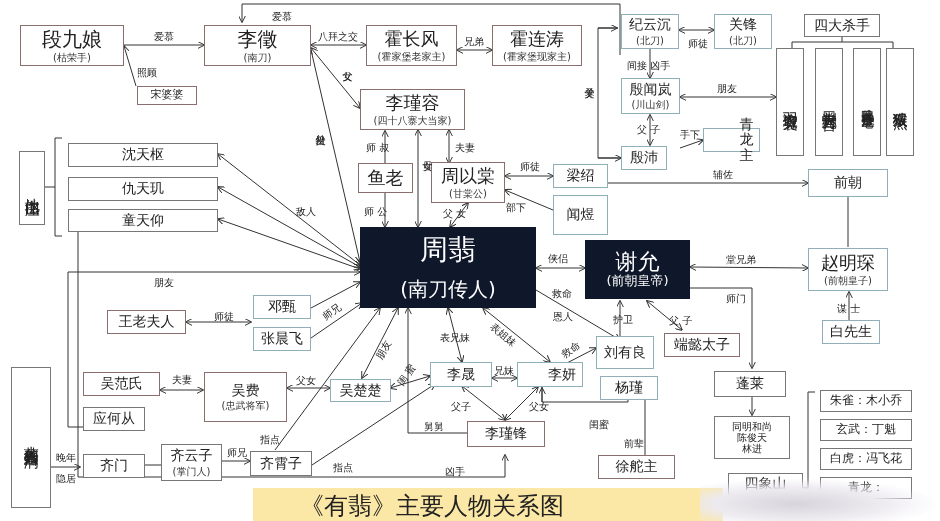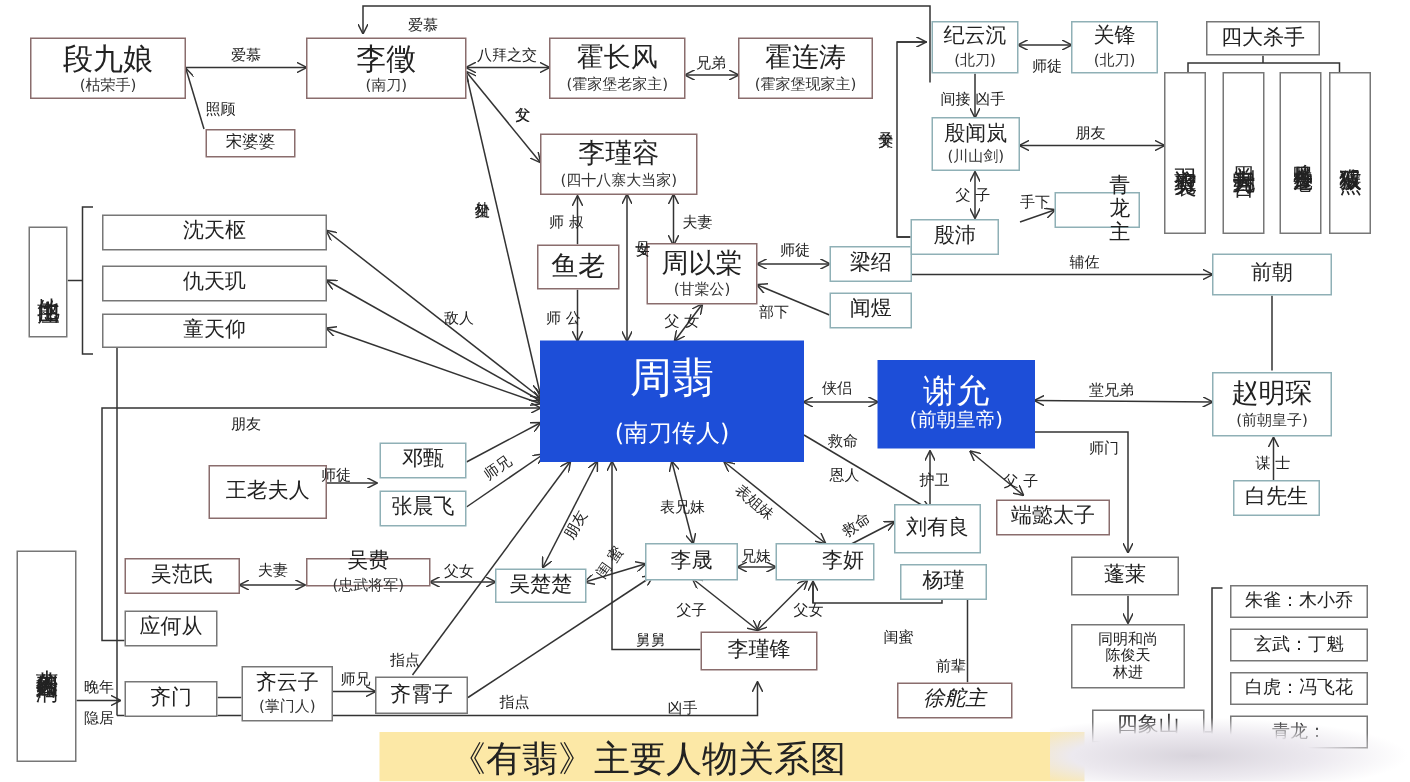--- a/index.html
+++ b/index.html
@@ -5,21 +5,21 @@
   html,body{margin:0;padding:0;background:#ffffff;}
   body{width:940px;height:521px;position:relative;overflow:hidden;font-family:"DejaVu Sans","Liberation Sans",sans-serif;color:#222;}
   .box{position:absolute;box-sizing:border-box;border:1.5px solid #8a6d6d;background:#fff;display:flex;flex-direction:column;align-items:center;justify-content:center;text-align:center;line-height:1.1;}
   .box.teal{border-color:#8fb0b6;}
   .box.gray{border-color:#777;}
   .nm{font-size:18px;}
   .nm.lg{font-size:20px;}
   .nm.sm{font-size:14px;}
   .sub{font-size:10px;color:#333;margin-top:2px;}
   .vert{writing-mode:vertical-rl;text-orientation:upright;font-size:17px;letter-spacing:1px;}
-  .orange{background:#1d4ed8;border:none;color:#fff;}
+  .orange{background:#0f172a;border:none;color:#fff;}
   .orange .nm{color:#fff;}
   .lbl{position:absolute;font-size:10px;color:#222;white-space:nowrap;}
   .lbl.v{writing-mode:vertical-rl;text-orientation:upright;}
   svg.lines{position:absolute;left:0;top:0;}
   .title-band{position:absolute;left:253px;top:488px;width:470px;height:33px;background:#fce8a6;}
   .title-text{position:absolute;left:300px;top:490px;font-size:24px;color:#222;white-space:nowrap;}
   .cloud{position:absolute;left:700px;top:478px;width:240px;height:43px;background:radial-gradient(ellipse at 40% 60%,#d8d4dc 0%,#ece9ef 40%,rgba(255,255,255,0) 70%);}
 </style>
 </head>
 <body>
@@ -184,36 +184,36 @@
 <div class="box" style="left:358px;top:163px;width:55px;height:30px;">
   <span class="nm">鱼老</span>
 </div>
 <div class="box" style="left:431px;top:162px;width:74px;height:41px;">
   <span class="nm">周以棠</span>
   <span class="sub">(甘棠公)</span>
 </div>
 <div class="box teal" style="left:553px;top:164px;width:55px;height:24px;">
   <span class="nm sm">梁绍</span>
 </div>
-<div class="box teal" style="left:553px;top:195px;width:55px;height:24px;">
+<div class="box teal" style="left:553px;top:195px;width:55px;height:40px;">
   <span class="nm sm">闻煜</span>
 </div>
 <div class="box teal" style="left:621px;top:14px;width:58px;height:35px;">
   <span class="nm sm">纪云沉</span>
   <span class="sub">(北刀)</span>
 </div>
 <div class="box teal" style="left:714px;top:14px;width:58px;height:35px;">
   <span class="nm sm">关锋</span>
   <span class="sub">(北刀)</span>
 </div>
 <div class="box teal" style="left:621px;top:78px;width:59px;height:36px;">
   <span class="nm sm">殷闻岚</span>
   <span class="sub">(川山剑)</span>
 </div>
-<div class="box teal" style="left:607px;top:146px;width:59px;height:24px;">
+<div class="box teal" style="left:621px;top:146px;width:46px;height:24px;">
   <span class="nm sm">殷沛</span>
 </div>
 <div class="box teal" style="left:703px;top:128px;width:57px;height:24px;padding-left:30px;">
   <span class="nm sm">青龙主</span>
 </div>
 <div class="box gray" style="left:804px;top:14px;width:76px;height:23px;">
   <span class="nm sm">四大杀手</span>
 </div>
 <div class="box gray" style="left:776px;top:48px;width:28px;height:108px;">
   <span class="vert" style="font-size:15px">羽衣班霓裳</span>
@@ -233,52 +233,52 @@
 <div class="box teal" style="left:808px;top:248px;width:80px;height:43px;">
   <span class="nm">赵明琛</span>
   <span class="sub">(前朝皇子)</span>
 </div>
 <div class="box teal" style="left:822px;top:320px;width:58px;height:24px;">
   <span class="nm sm">白先生</span>
 </div>
 
 <div class="box orange" style="left:360px;top:227px;width:176px;height:81px;">
   <span class="nm" style="font-size:28px;color:#fff">周翡</span>
-  <span style="font-size:16px;margin-top:12px;color:#fff">(南刀传人)</span>
+  <span style="font-size:20px;margin-top:12px;color:#fff">(南刀传人)</span>
 </div>
 <div class="box orange" style="left:585px;top:240px;width:105px;height:59px;">
   <span class="nm" style="font-size:22px;color:#fff">谢允</span>
   <span style="font-size:13px;color:#fff">(前朝皇帝)</span>
 </div>
 
 <div class="box gray" style="left:19px;top:151px;width:26px;height:74px;">
   <span class="vert" style="font-size:15px">地煞山庄</span>
 </div>
 <div class="box gray" style="left:68px;top:143px;width:150px;height:24px;">
   <span class="nm sm">沈天枢</span>
 </div>
 <div class="box gray" style="left:68px;top:177px;width:150px;height:24px;">
   <span class="nm sm">仇天玑</span>
 </div>
 <div class="box gray" style="left:68px;top:209px;width:150px;height:23px;">
   <span class="nm sm">童天仰</span>
 </div>
-<div class="box" style="left:107px;top:310px;width:79px;height:36px;margin-left:32px;">
+<div class="box" style="left:107px;top:310px;width:79px;height:24px;">
   <span class="nm sm">王老夫人</span>
 </div>
 <div class="box teal" style="left:253px;top:295px;width:58px;height:24px;">
   <span class="nm sm">邓甄</span>
 </div>
 <div class="box teal" style="left:253px;top:327px;width:58px;height:24px;">
   <span class="nm sm">张晨飞</span>
 </div>
 <div class="box" style="left:83px;top:372px;width:77px;height:24px;">
   <span class="nm sm">吴范氏</span>
 </div>
-<div class="box" style="left:204px;top:372px;width:83px;height:19px;">
+<div class="box" style="left:204px;top:372px;width:83px;height:50px;">
   <span class="nm sm">吴费</span>
   <span class="sub">(忠武将军)</span>
 </div>
 <div class="box teal" style="left:330px;top:379px;width:61px;height:23px;">
   <span class="nm sm">吴楚楚</span>
 </div>
 <div class="box gray" style="left:83px;top:407px;width:62px;height:24px;">
   <span class="nm sm">应何从</span>
 </div>
 <div class="box gray" style="left:11px;top:367px;width:40px;height:141px;">
@@ -305,21 +305,21 @@
 </div>
 <div class="box teal" style="left:596px;top:336px;width:58px;height:33px;">
   <span class="nm sm">刘有良</span>
 </div>
 <div class="box" style="left:664px;top:333px;width:76px;height:24px;">
   <span class="nm sm">端懿太子</span>
 </div>
 <div class="box teal" style="left:600px;top:376px;width:58px;height:24px;">
   <span class="nm sm">杨瑾</span>
 </div>
-<div class="box" style="left:598px;top:455px;width:77px;height:24px;font-style:italic;">
+<div class="box" style="left:598px;top:455px;width:77px;height:24px;">
   <span class="nm sm">徐舵主</span>
 </div>
 <div class="box gray" style="left:714px;top:371px;width:72px;height:26px;text-align:center;">
   <span class="nm sm">蓬莱</span>
 </div>
 <div class="box gray" style="left:714px;top:416px;width:76px;height:43px;">
   <span style="font-size:10px">同明和尚</span>
   <span style="font-size:10px">陈俊天</span>
   <span style="font-size:10px">林进</span>
 </div>

